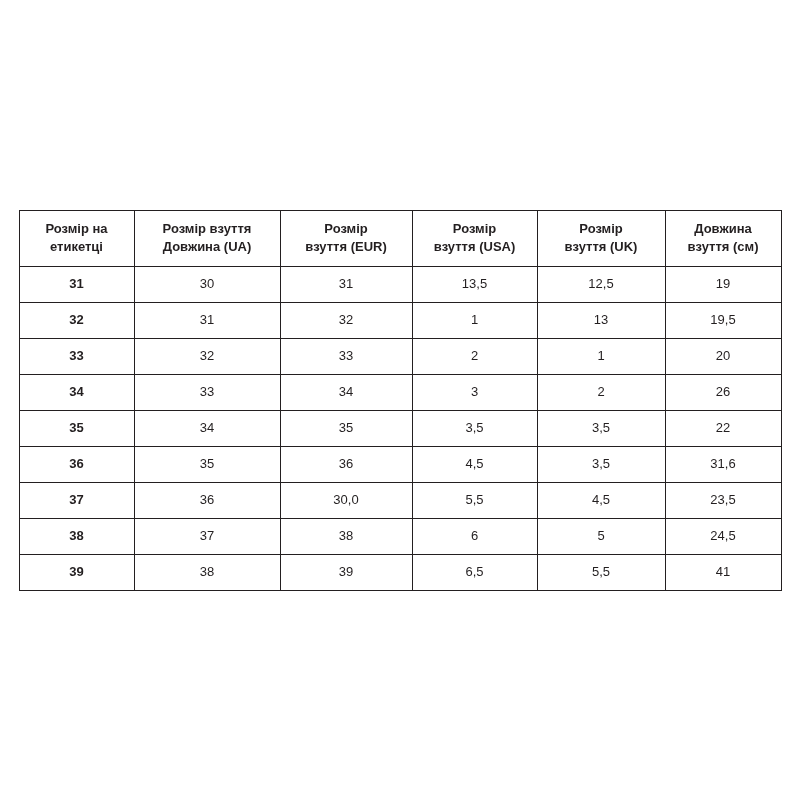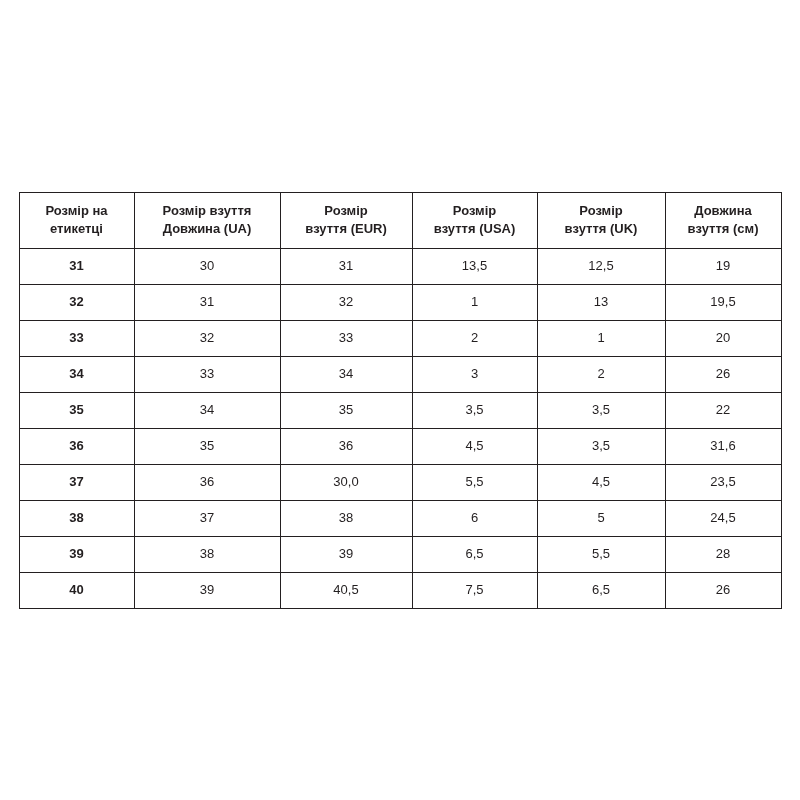--- a/index.html
+++ b/index.html
@@ -166,25 +166,17 @@
         <td>6</td>
         <td>5</td>
         <td>24,5</td>
       </tr>
       <tr>
         <td class="label-col">39</td>
         <td>38</td>
         <td>39</td>
         <td>6,5</td>
         <td>5,5</td>
-        <td>28</td>
-      </tr>
-      <tr>
-        <td class="label-col">40</td>
-        <td>39</td>
-        <td>40,5</td>
-        <td>7,5</td>
-        <td>6,5</td>
-        <td>26</td>
+        <td>41</td>
       </tr>
     </tbody>
   </table>
 </div>
 
 </body></html>

